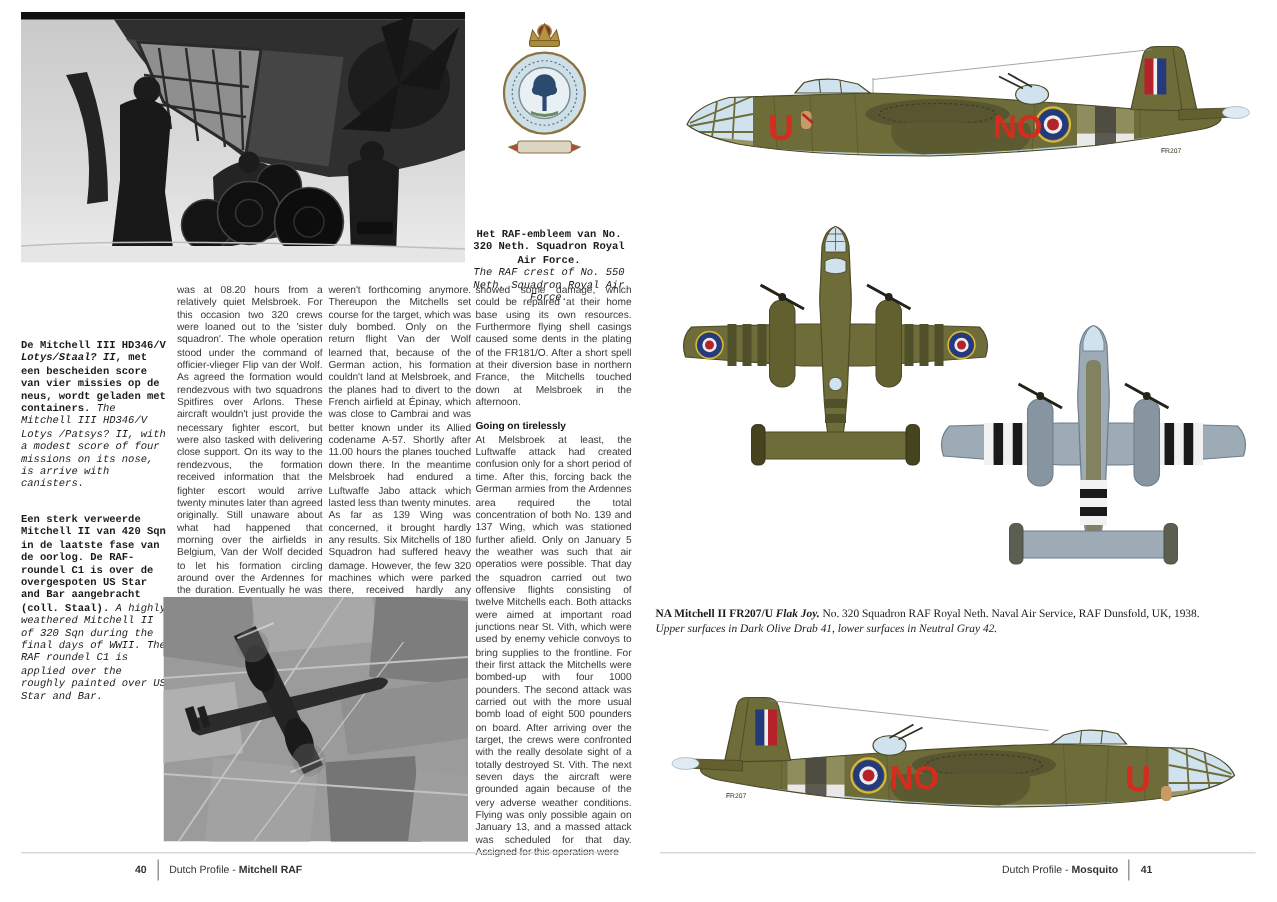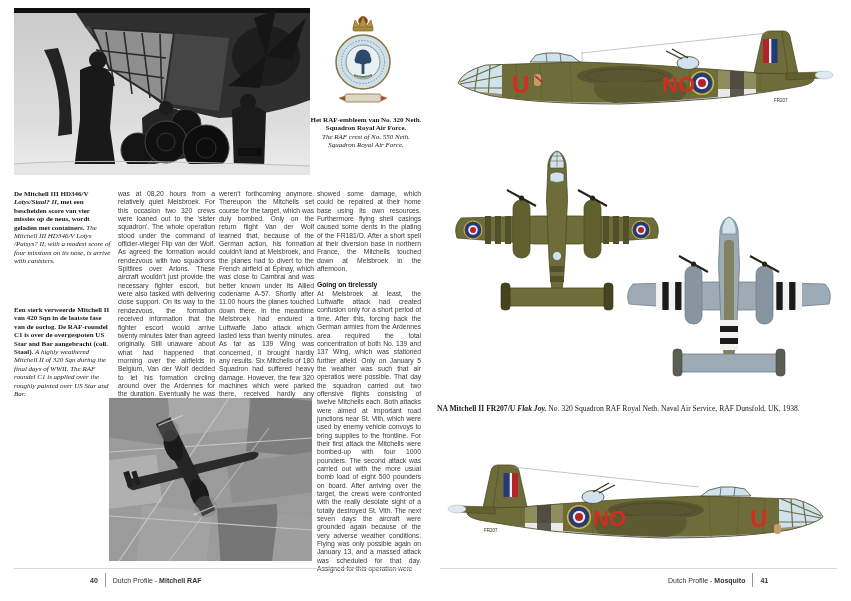--- a/index.html
+++ b/index.html
@@ -4,21 +4,21 @@
 <style>
   html,body{margin:0;padding:0;}
   body{width:851px;height:601px;background:#ffffff;position:relative;overflow:hidden;
        font-family:"Liberation Sans",sans-serif;color:#222;}
   .abs{position:absolute;}
   
   .col{font-size:6.8px;line-height:8.35px;text-align:justify;color:#3a3a3a;letter-spacing:-0.05px;}
   .col p{margin:0;}
   .col .head{font-weight:bold;color:#111;display:block;margin-top:8px;}
   
-  .cap{font-family:Liberation Serif, serif;font-size:7px;line-height:8.4px;color:#1a1a1a;}
+  .cap{font-family:Liberation Mono, monospace;font-size:7px;line-height:8.4px;color:#1a1a1a;margin-top:37px;}
   .cap .nl{font-weight:bold;}
   .cap .nl i{font-style:italic;}
   .cap .en{font-style:italic;}
   .cap-center{text-align:center;}
   
   .plate-cap{font-family:"Liberation Serif",serif;font-size:7.6px;line-height:9.6px;color:#1a1a1a;}
   .plate-cap .b{font-weight:bold;}
   .plate-cap .bi{font-weight:bold;font-style:italic;}
   .plate-cap .i{font-style:italic;}
   
@@ -300,20 +300,21 @@
   </g>
   <g>
     <rect x="53" y="142" width="108" height="18" rx="7" fill="#9dabb6" stroke="#6f7d88" stroke-width="0.8"></rect>
     <rect x="51" y="137" width="9" height="27" rx="3.5" fill="#5b5f52" stroke="#474b40" stroke-width="0.6"></rect>
     <rect x="154" y="137" width="9" height="27" rx="3.5" fill="#5b5f52" stroke="#474b40" stroke-width="0.6"></rect>
   </g>
 </svg>
 
 <div class="abs plate-cap" style="left:437px;top:404px;width:408px;">
   <span class="b">NA Mitchell II FR207/U</span><span class="bi"> Flak Joy.</span><span> No. 320 Squadron RAF Royal Neth. Naval Air Service, RAF Dunsfold, UK, 1938.</span><br>
+  <span class="i">Upper surfaces in Dark Olive Drab 41, lower surfaces in Neutral Gray 42.</span>
 </div>
 
 <svg class="abs" style="left:428px;top:432px;" width="423" height="135" viewBox="0 0 423 135" role="img">
   <defs>
     <clipPath id="fus2">
         <path d="M395,85 Q390,73 367,67 L273,64 Q213,66 173,69 Q128,72 93,75 L51,76 Q40,77 39,81 Q39,85 51,88 Q83,94 123,99 Q173,104 233,106 Q313,106 361,98 Q387,92 395,85 Z"></path>
       </clipPath>
   </defs>
   <g clip-path="url(#fus2)">
     <rect width="423" height="135" fill="#6e6c39"></rect>

